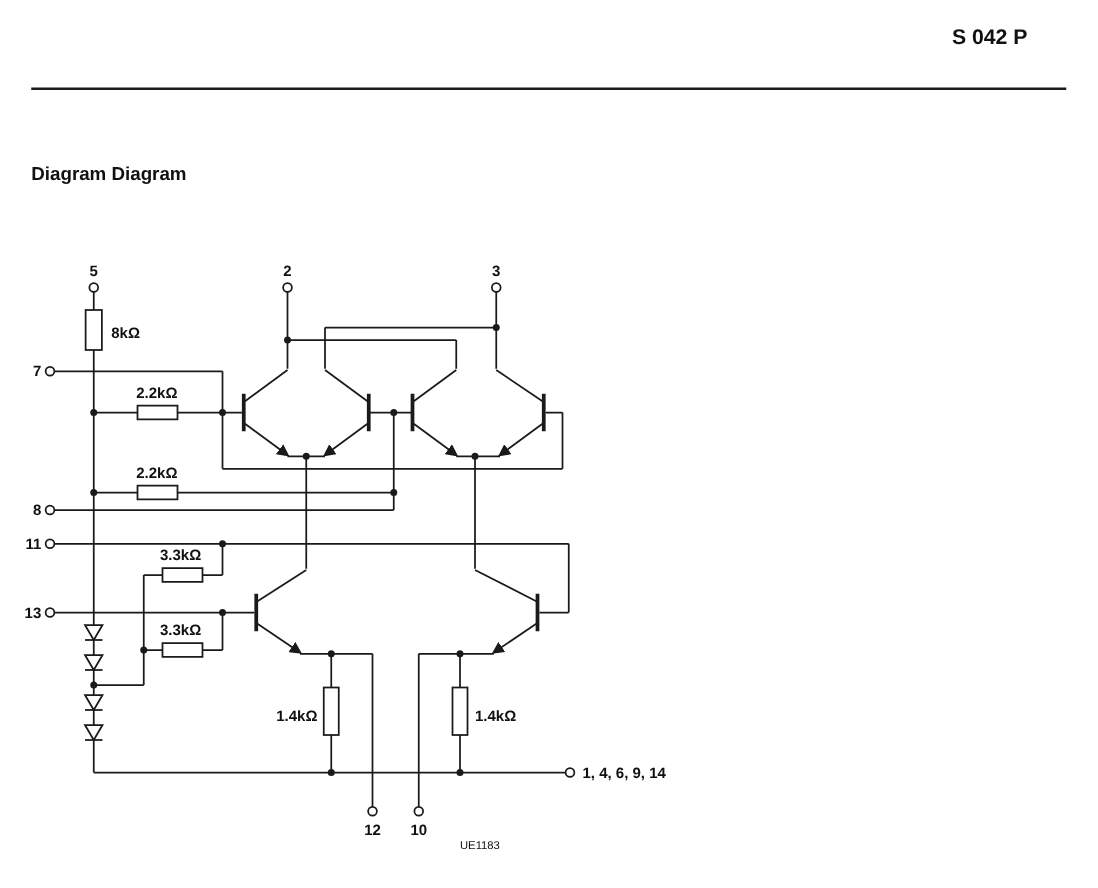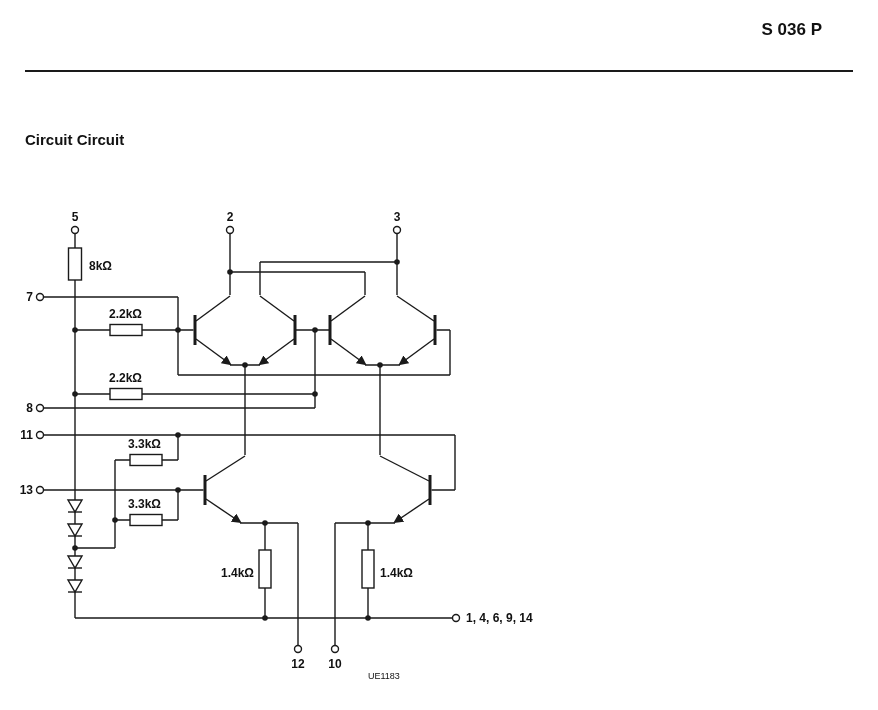--- a/index.html
+++ b/index.html
@@ -30,23 +30,23 @@
   svg .cmp  { stroke: #1a1a1a; stroke-width: 1.4; fill: #ffffff; }
   svg .dot  { fill: #1a1a1a; stroke: none; }
   svg text  { font-family: "Liberation Sans", sans-serif; font-size: 12px; font-weight: 600; fill: #111; }
   svg text.small { font-size: 9px; font-weight: normal; }
 </style>
 </head>
 <body>
 
 <div class="page">
 
-  <div class="header-title">S 036 P</div>
+  <div class="header-title">S 042 P</div>
   <div class="header-rule"></div>
-  <div class="section-title">Circuit Circuit</div>
+  <div class="section-title">Diagram Diagram</div>
 
   <svg class="schematic" width="878" height="710" viewBox="0 0 878 710">
 
     <defs>
       <marker id="arrow" viewBox="0 0 10 10" refX="8" refY="5" markerWidth="7" markerHeight="7" orient="auto">
         <path d="M0,0 L10,5 L0,10 z" fill="#1a1a1a"></path>
       </marker>
     </defs>
 
     <path class="wire" d="

